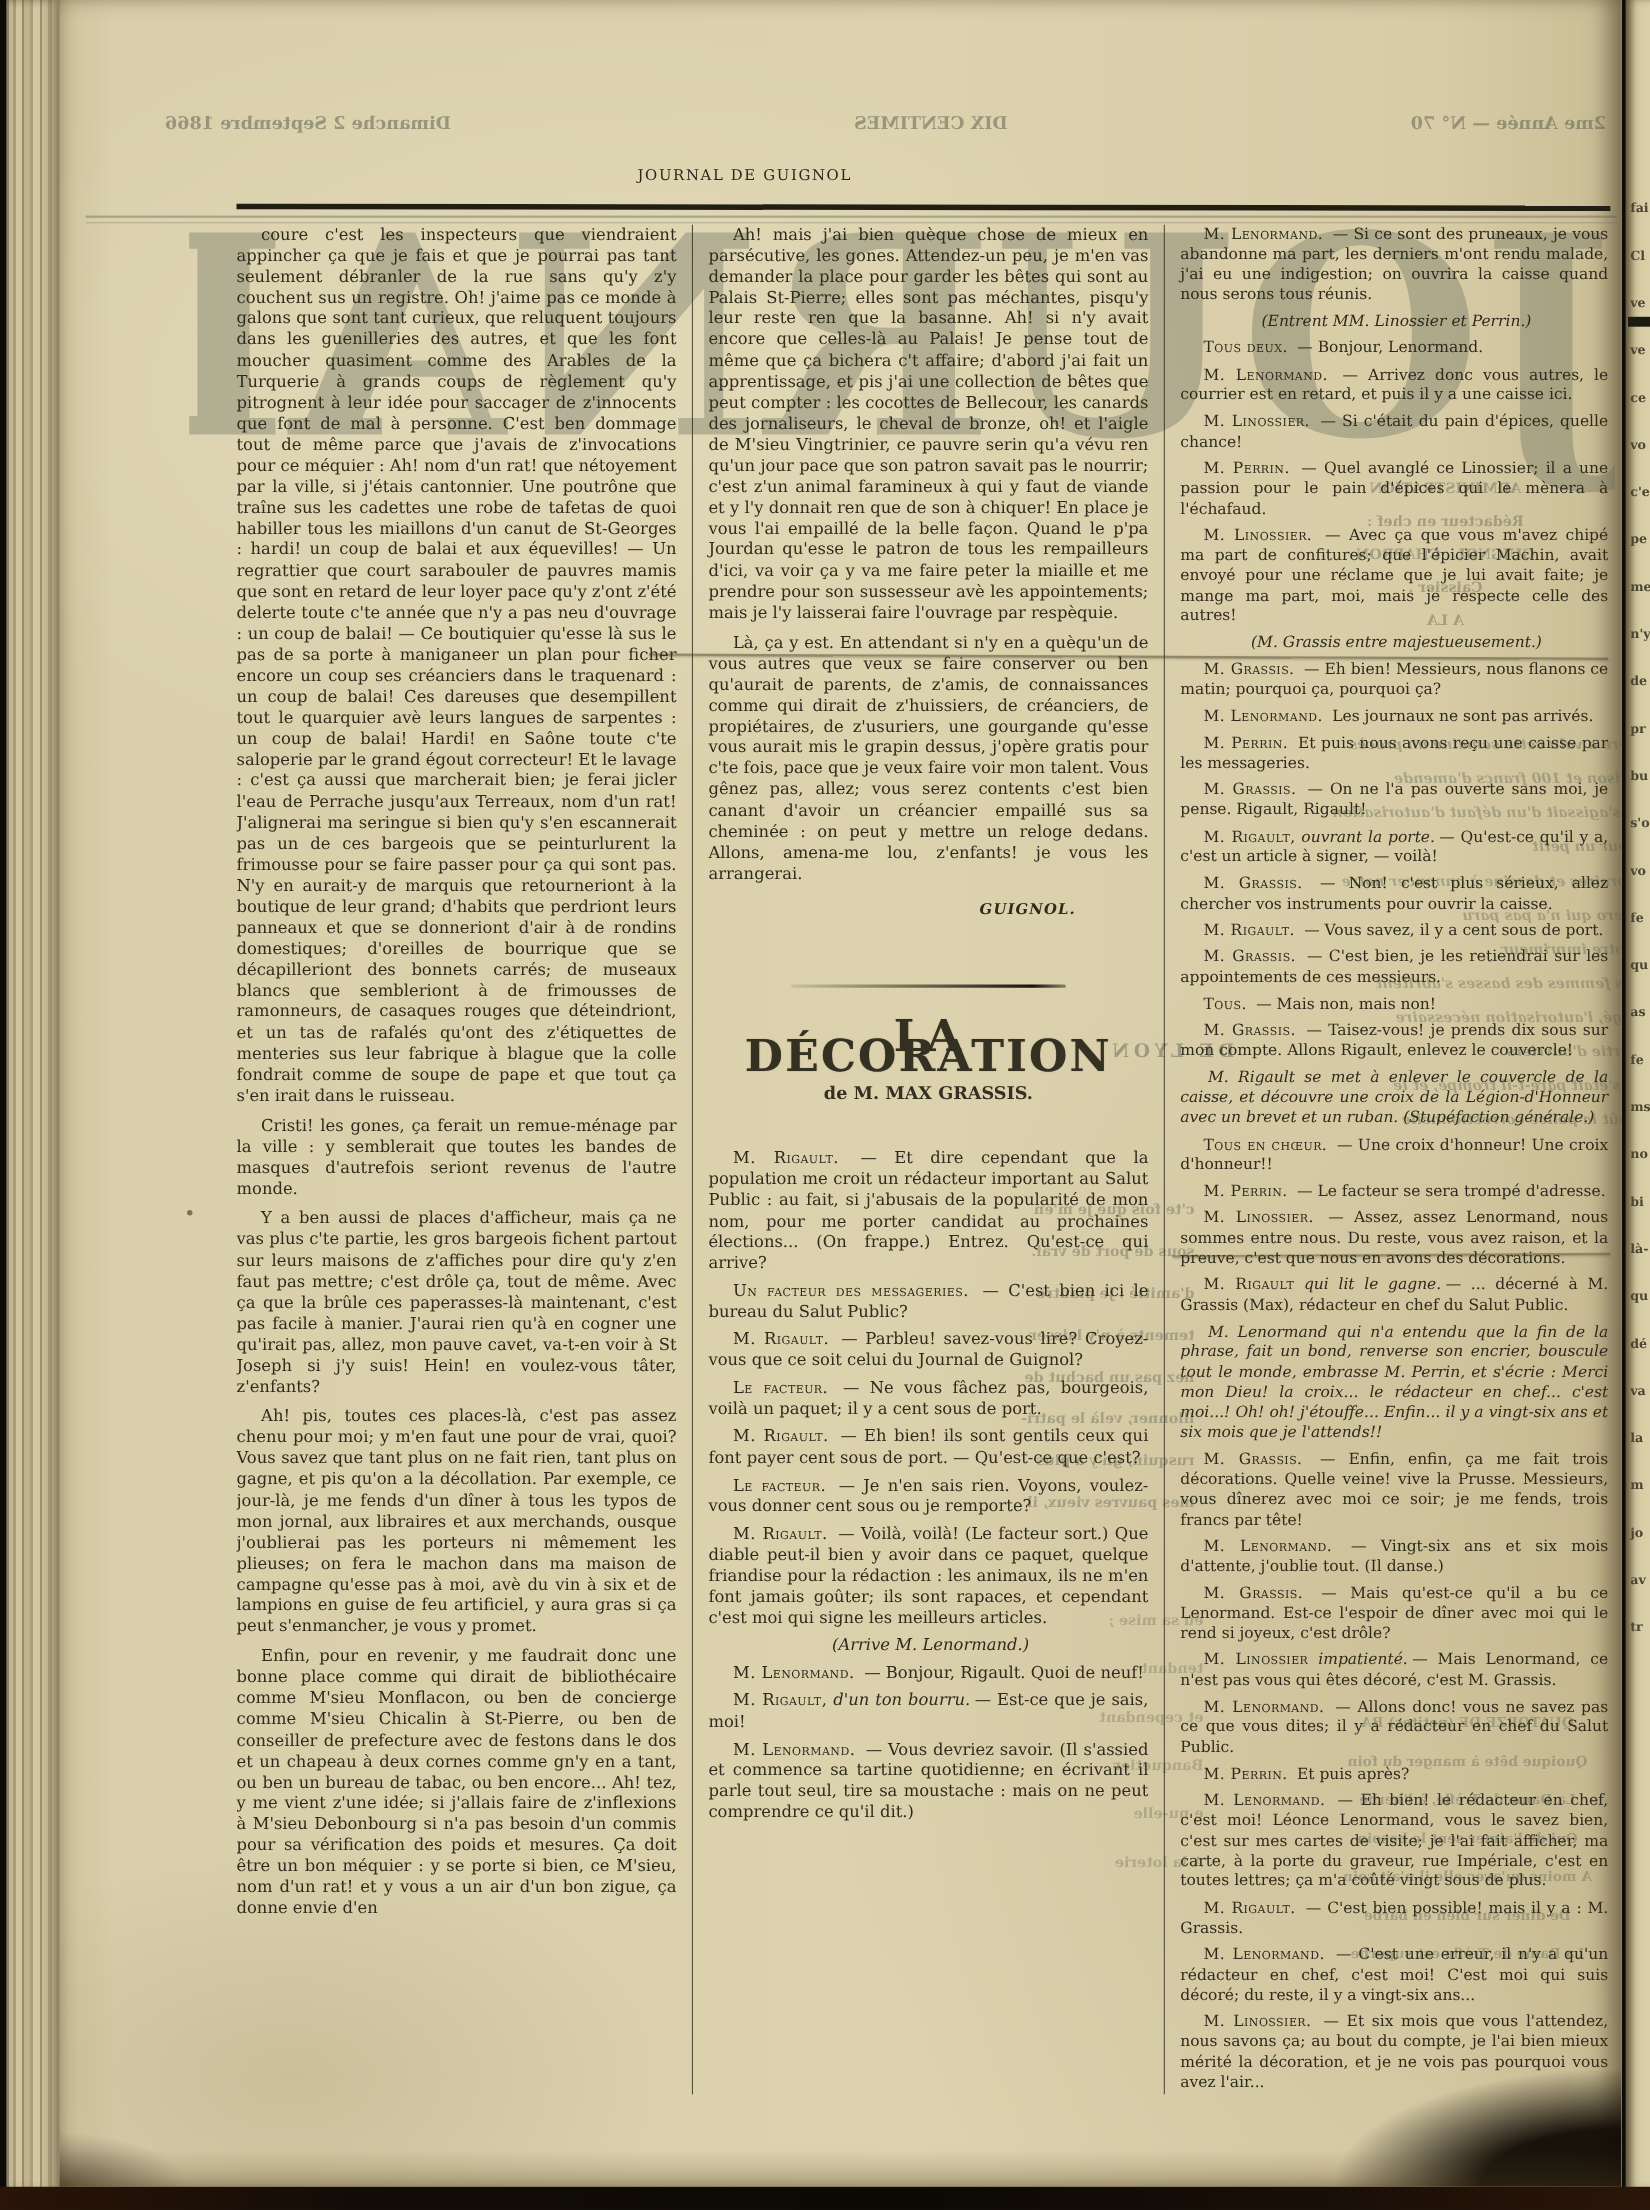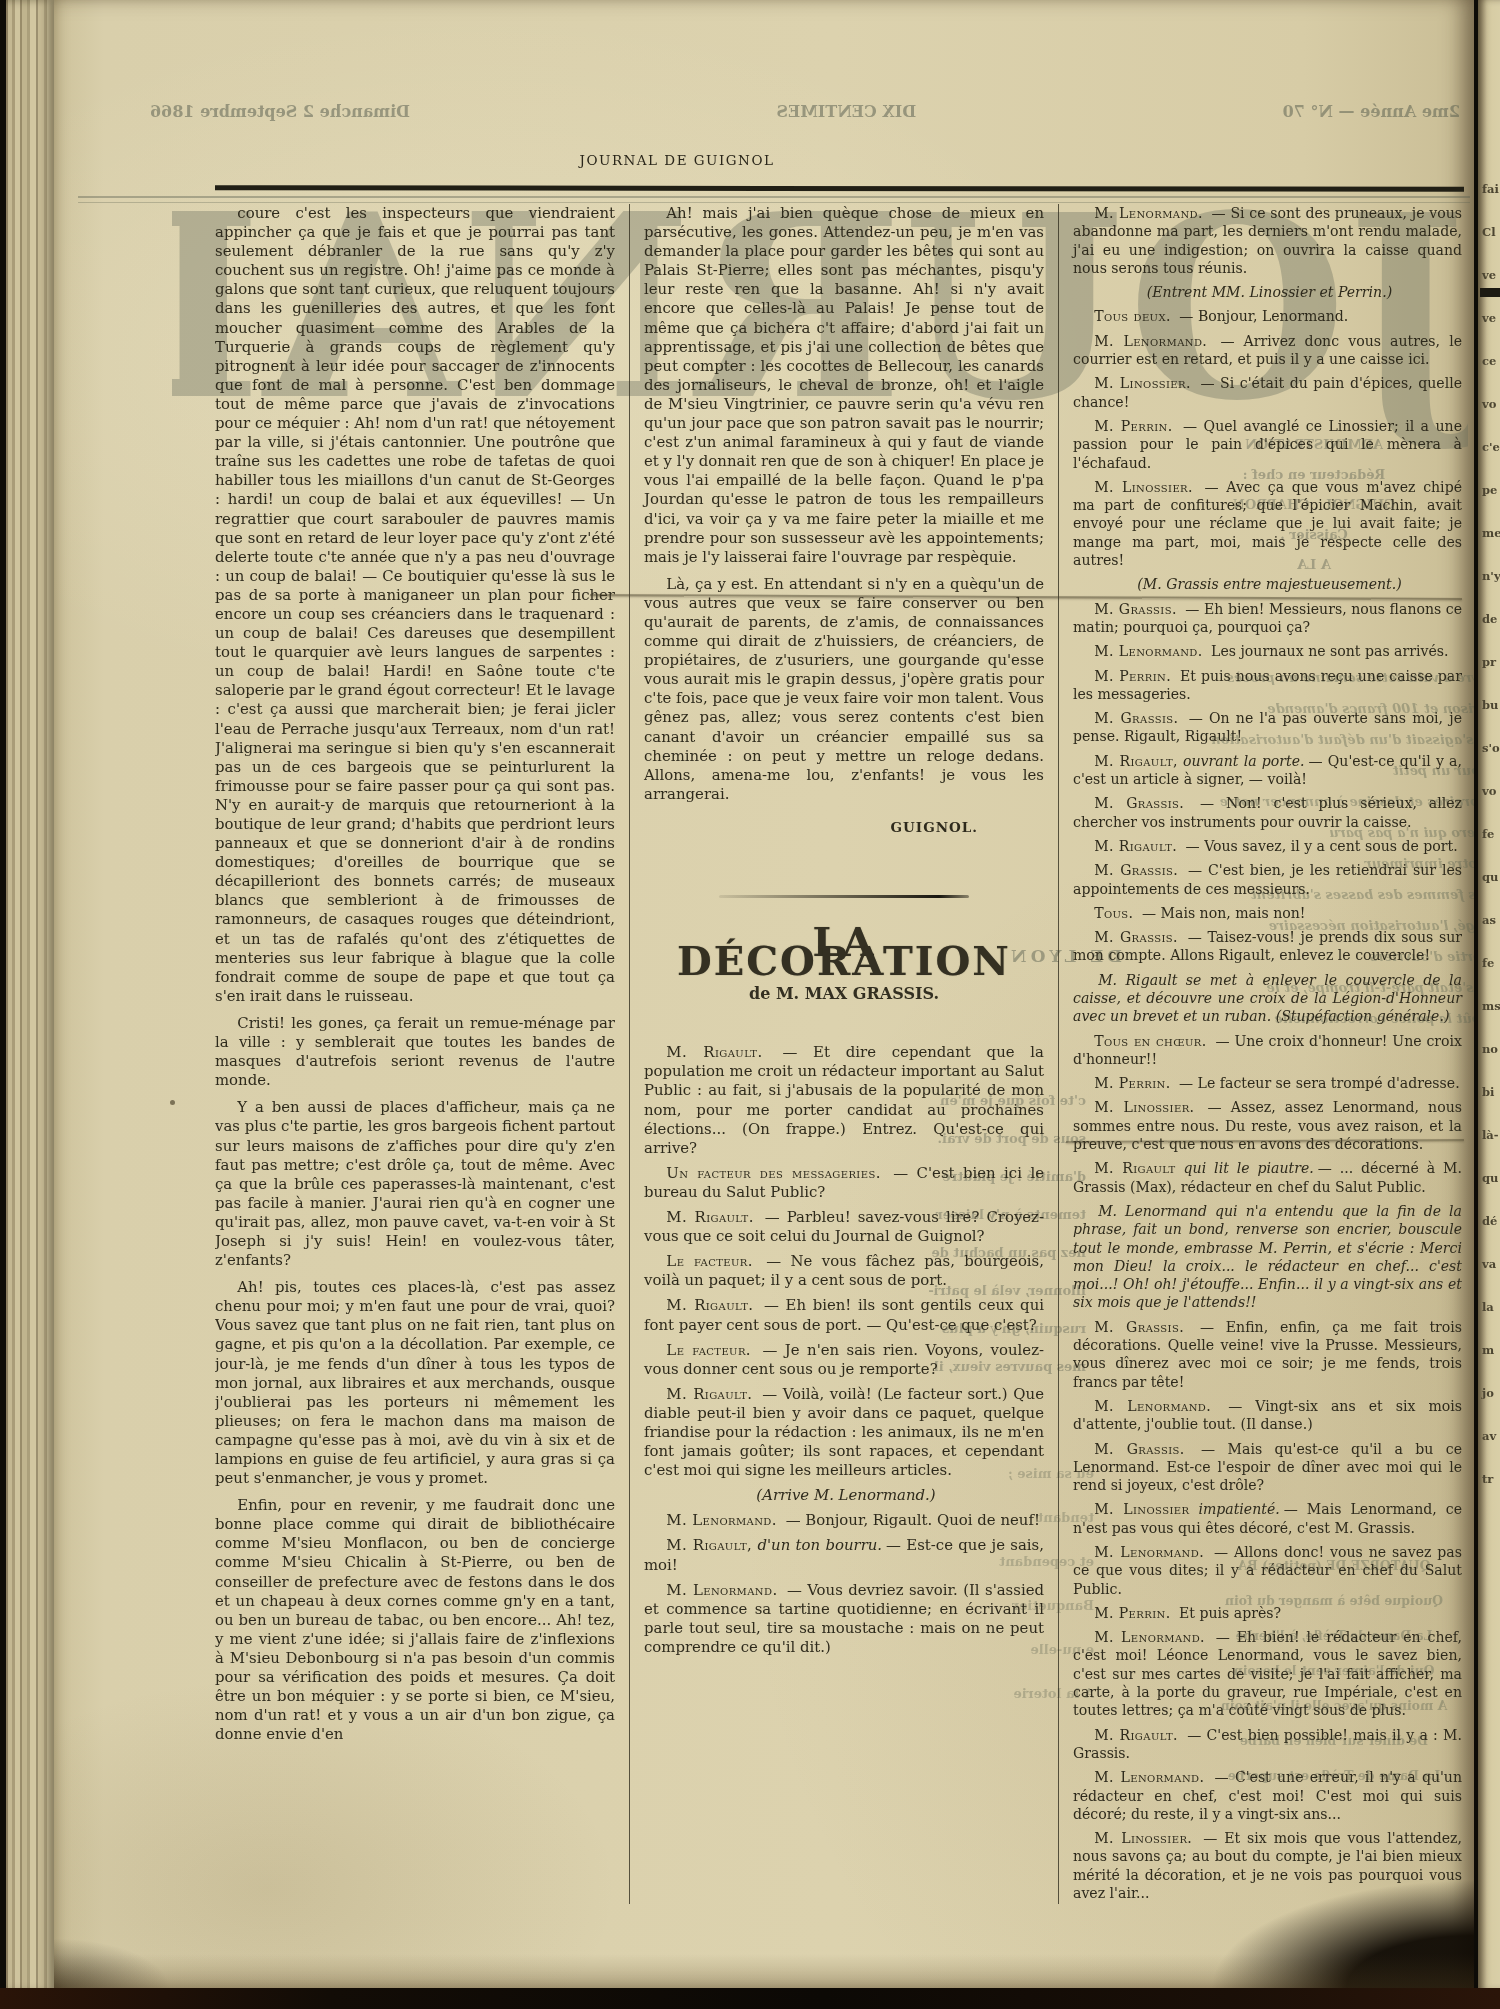--- a/index.html
+++ b/index.html
@@ -96,21 +96,21 @@
   .col-1,.col-2{width:400px;font-size:14.9px;line-height:19.1px;}
   .col-3{width:389px;font-size:14.1px;line-height:18.3px;}
   .col-rule{width:1px;background:rgba(48,44,30,.78);margin:0 14px;height:1700px;}
   .para{margin:0 0 8px 0;text-indent:1.5em;}
   .dline{margin:0 0 6px 0;text-indent:1.5em;}
   .speaker{font-variant:small-caps;letter-spacing:.4px;}
   .note{font-style:italic;}
   .dtext{margin-left:4px;}
   .stage{font-style:italic;}
   .stage-center{text-align:center;text-indent:0;font-style:italic;}
-  .signature{text-align:right;padding-right:66px;font-weight:bold;font-size:13.5px;letter-spacing:1px;margin-top:14px;}
+  .signature{text-align:right;padding-right:66px;font-weight:bold;font-size:13.5px;letter-spacing:1px;margin-top:14px;font-style:italic;}
   .headline-divider{
     width:250px;height:3px;margin:58px auto 34px auto;
     background:linear-gradient(to right, rgba(40,36,24,.10), rgba(40,36,24,.7) 55%, #17150e 88%, rgba(40,36,24,.45));
     border-radius:2px;
   }
   .headline{
     text-align:center;font-weight:bold;font-size:40px;letter-spacing:2px;color:#343022;
     text-indent:0;margin:0 0 6px 0;text-shadow:0 0 1px rgba(52,48,34,.5);
   }
   .byline{text-align:center;font-weight:bold;font-size:16px;color:#332f21;margin:14px 0 40px 0;text-indent:0;}
@@ -287,21 +287,21 @@
 
         <p class="dline stage"> <span class="dtext">M. Rigault se met à enlever le couvercle de la caisse, et découvre une croix de la Légion-d'Honneur avec un brevet et un ruban. (Stupéfaction générale.)</span></p>
 
         <p class="dline line"><span class="speaker">Tous en chœur.</span> <span class="dtext">— Une croix d'honneur! Une croix d'honneur!!</span></p>
 
         <p class="dline line"><span class="speaker">M. Perrin.</span> <span class="dtext">— Le facteur se sera trompé d'adresse.</span></p>
 
 
         <p class="dline line"><span class="speaker">M. Linossier.</span> <span class="dtext">— Assez, assez Lenormand, nous sommes entre nous. Du reste, vous avez raison, et la preuve, c'est que nous en avons des décorations.</span></p>
 
-        <p class="dline line"><span class="speaker">M. Rigault</span> <span class="note">qui lit le piautre.</span><span class="dtext">— ... décerné à M. Grassis (Max), rédacteur en chef du Salut Public.</span></p>
+        <p class="dline line"><span class="speaker">M. Rigault</span> <span class="note">qui lit le gagne.</span><span class="dtext">— ... décerné à M. Grassis (Max), rédacteur en chef du Salut Public.</span></p>
 
         <p class="dline stage"> <span class="dtext">M. Lenormand qui n'a entendu que la fin de la phrase, fait un bond, renverse son encrier, bouscule tout le monde, embrasse M. Perrin, et s'écrie : Merci mon Dieu! la croix... le rédacteur en chef... c'est moi...! Oh! oh! j'étouffe... Enfin... il y a vingt-six ans et six mois que je l'attends!!</span></p>
 
         <p class="dline line"><span class="speaker">M. Grassis.</span> <span class="dtext">— Enfin, enfin, ça me fait trois décorations. Quelle veine! vive la Prusse. Messieurs, vous dînerez avec moi ce soir; je me fends, trois francs par tête!</span></p>
 
         <p class="dline line"><span class="speaker">M. Lenormand.</span> <span class="dtext">— Vingt-six ans et six mois d'attente, j'oublie tout. (Il danse.)</span></p>
 
         <p class="dline line"><span class="speaker">M. Grassis.</span> <span class="dtext">— Mais qu'est-ce qu'il a bu ce Lenormand. Est-ce l'espoir de dîner avec moi qui le rend si joyeux, c'est drôle?</span></p>
 
         <p class="dline line"><span class="speaker">M. Linossier</span> <span class="note">impatienté.</span><span class="dtext">— Mais Lenormand, ce n'est pas vous qui êtes décoré, c'est M. Grassis.</span></p>

